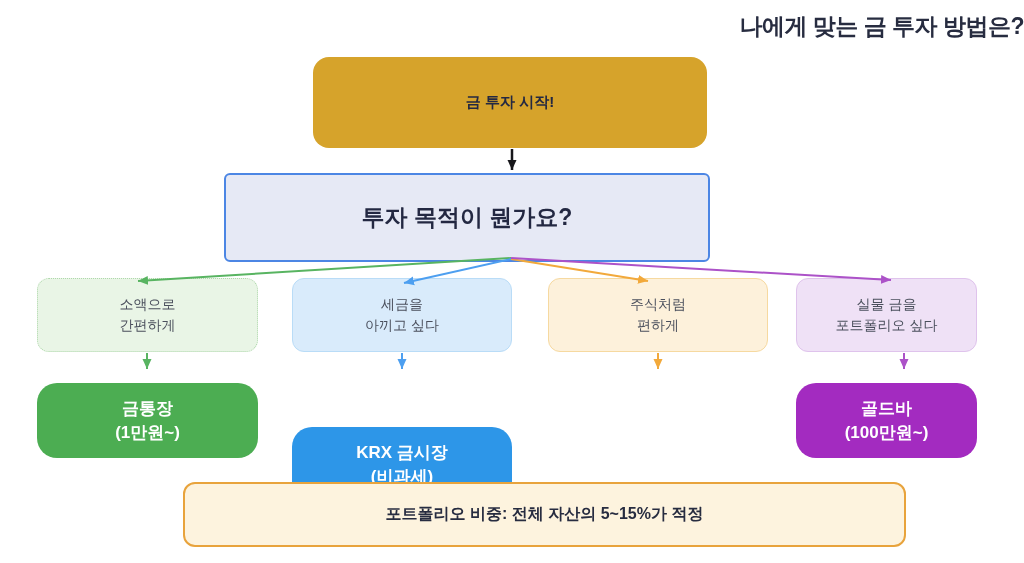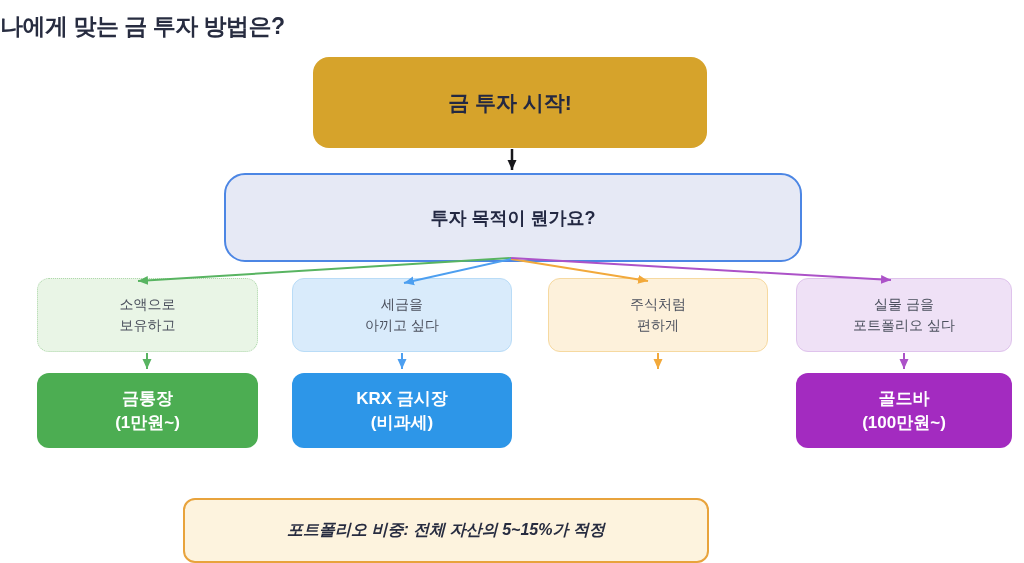--- a/index.html
+++ b/index.html
@@ -3,52 +3,52 @@
 <meta charset="utf-8">
 <style>
   html, body { margin: 0; padding: 0; background: #ffffff; }
   body { font-family: "Liberation Sans", "DejaVu Sans", sans-serif; }
   .canvas {
     position: relative; width: 1024px; height: 563px;
     background: #ffffff; overflow: hidden;
   }
   .title {
     position: absolute; left: 0; top: 11px; width: 1024px;
-    text-align: left; font-size: 23px; font-weight: bold;
+    text-align: right; font-size: 23px; font-weight: bold;
     letter-spacing: -0.5px;
   }
   .box {
     position: absolute; display: flex; flex-direction: column;
     align-items: center; justify-content: center; text-align: center;
     box-sizing: border-box;
   }
   .start {
     left: 313px; top: 57px; width: 394px; height: 91px;
-    border-radius: 16px; font-size: 21px; font-weight: bold;
+    border-radius: 16px; font-size: 15px; font-weight: bold;
   }
   .question {
-    left: 224px; top: 173px; width: 578px; height: 89px;
-    border-radius: 21px; border: 2px solid; font-size: 18px; font-weight: bold;
+    left: 224px; top: 173px; width: 486px; height: 89px;
+    border-radius: 6px; border: 2px solid; font-size: 23px; font-weight: bold;
   }
   .cond {
     top: 278px; height: 74px; border-radius: 12px; border: 1px solid;
     font-size: 14px; line-height: 21px;
   }
   .branch-0 .cond, .cond.c0 { border-style: dotted; }
   .res {
-    top: 373px; height: 75px; border-radius: 12px;
+    top: 383px; height: 75px; border-radius: 20px;
     font-size: 17px; font-weight: bold; line-height: 24px; color: #ffffff;
   }
   .col0 { left: 37px;  width: 221px; }
   .col1 { left: 292px; width: 220px; }
   .col2 { left: 548px; width: 220px; }
-  .col3 { left: 796px; width: 216px; }
+  .col3 { left: 796px; width: 181px; }
   .footer-note {
-    left: 183px; top: 498px; width: 526px; height: 65px;
-    border-radius: 12px; border: 2px solid; font-size: 16px; font-weight: bold; font-style: italic;
+    left: 183px; top: 482px; width: 723px; height: 65px;
+    border-radius: 12px; border: 2px solid; font-size: 16px; font-weight: bold;
   }
   svg.arrows {
     position: absolute; left: 0; top: 0; width: 1024px; height: 563px;
     pointer-events: none;
   }
 </style>
 </head>
 <body>
 
 <div class="canvas">
@@ -58,40 +58,40 @@
   <div class="box start" style="background-color: rgb(214, 163, 43); color: rgb(35, 40, 66);">
     <span>금 투자 시작!</span>
   </div>
 
   <div class="box question" style="background-color: rgb(230, 233, 245); border-color: rgb(76, 134, 228); color: rgb(35, 40, 66);">
     <span>투자 목적이 뭔가요?</span>
   </div>
 
   <div class="box cond c0 col0" style="background-color: rgb(233, 245, 230); border-color: rgb(175, 216, 172); color: rgb(74, 79, 92);">
     <span>소액으로</span>
-    <span>보유하고</span>
+    <span>간편하게</span>
   </div>
   <div class="box cond col1" style="background-color: rgb(217, 235, 251); border-color: rgb(185, 220, 247); color: rgb(74, 79, 92);">
     <span>세금을</span>
     <span>아끼고 싶다</span>
   </div>
   <div class="box cond col2" style="background-color: rgb(253, 241, 219); border-color: rgb(246, 217, 160); color: rgb(74, 79, 92);">
     <span>주식처럼</span>
     <span>편하게</span>
   </div>
   <div class="box cond col3" style="background-color: rgb(239, 225, 246); border-color: rgb(223, 195, 236); color: rgb(74, 79, 92);">
     <span>실물 금을</span>
     <span>포트폴리오 싶다</span>
   </div>
 
   <div class="box res col0" style="background-color: rgb(76, 173, 82);">
     <span>금통장</span>
     <span>(1만원~)</span>
   </div>
-  <div class="box res col1" style="background-color: rgb(45, 150, 232);">
+  <div class="box res col1" style="background-color: rgb(45, 150, 232); margin-top: 44px;">
     <span>KRX 금시장</span>
     <span>(비과세)</span>
   </div>
   <div class="box res col3" style="background-color: rgb(163, 43, 192); text-align: center;">
     <span>골드바</span>
     <span>(100만원~)</span>
   </div>
 
   <div class="box footer-note" style="background-color: rgb(253, 243, 222); border-color: rgb(232, 163, 60); color: rgb(39, 44, 64);">
     <span>포트폴리오 비중: 전체 자산의 5~15%가 적정</span>

